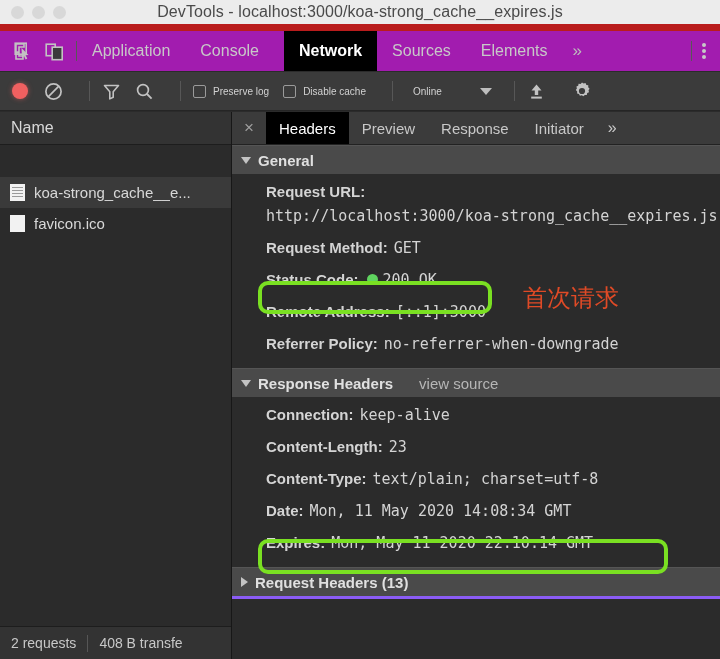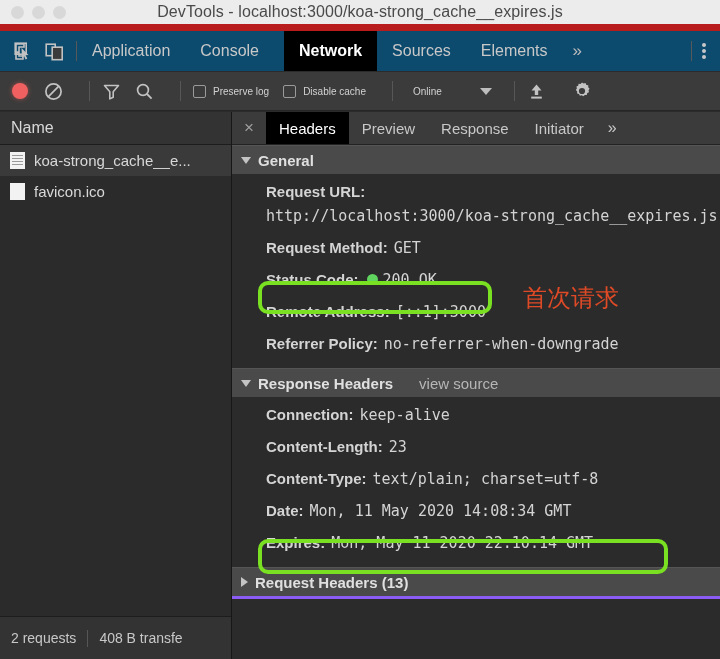--- a/index.html
+++ b/index.html
@@ -44,21 +44,21 @@
     text-align: center;
     font-size: 16px;
     color: #4a4a4a;
     letter-spacing: 0.1px;
     pointer-events: none;
   }
 
   
   .tabbar {
     height: 41px;
-    background: #0c4a6e;
+    background: #a21caf;
     display: flex;
     align-items: stretch;
     border-bottom: 1px solid #2b2b2b;
   }
   .tb-icons {
     display: flex;
     align-items: center;
     gap: 12px;
     padding: 0 12px 0 14px;
   }
@@ -175,40 +175,40 @@
   }
   .lp-list { flex: 1; }
   .lp-row {
     height: 31px;
     display: flex;
     align-items: center;
     padding-left: 10px;
     font-size: 15px;
     color: #d8d8d8;
   }
-  .lp-row.selected { background: #3a3a3a; }
+  .lp-row.selected { background: #3a3a3a; margin-top: 32px; }
   .file-ico {
     width: 15px; height: 17px;
     background: #f2f2f2;
     margin-right: 9px;
     flex: none;
     position: relative;
   }
   .file-ico.lined::after {
     content: "";
     position: absolute;
     left: 2px; right: 2px; top: 3px; bottom: 3px;
     background: repeating-linear-gradient(
       to bottom,
       #9a9a9a 0px, #9a9a9a 1px,
       transparent 1px, transparent 3px);
   }
   .lp-name { overflow: hidden; white-space: nowrap; }
   .lp-status {
-    height: 43px;
+    height: 33px;
     border-top: 1px solid #1d1d1d;
     background: #333333;
     display: flex;
     align-items: center;
     font-size: 14px;
     color: #c8c8c8;
   }
   .lp-status .seg { padding: 0 11px; white-space: nowrap; }
   .lp-status .sdiv { width: 1px; height: 17px; background: #565656; }
 

